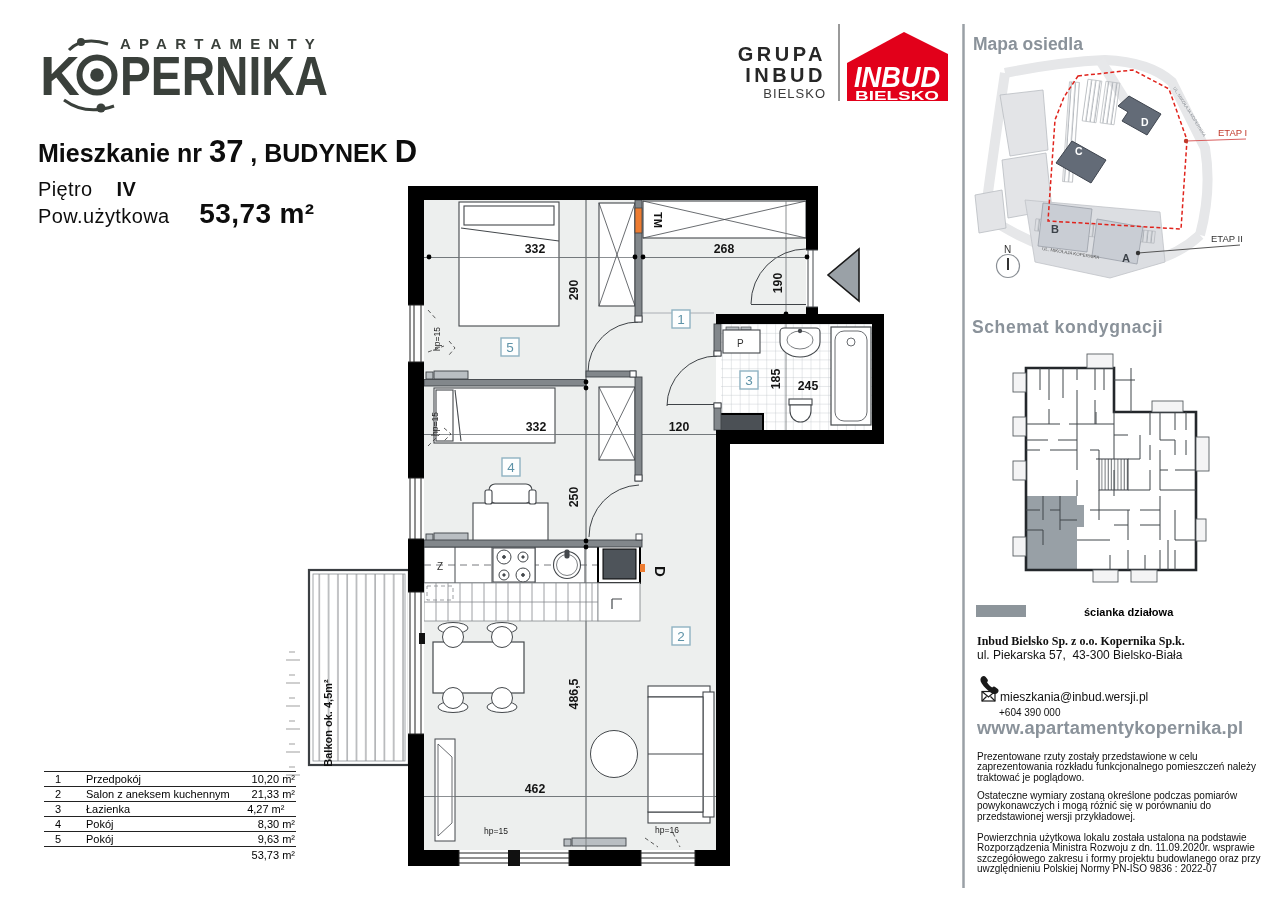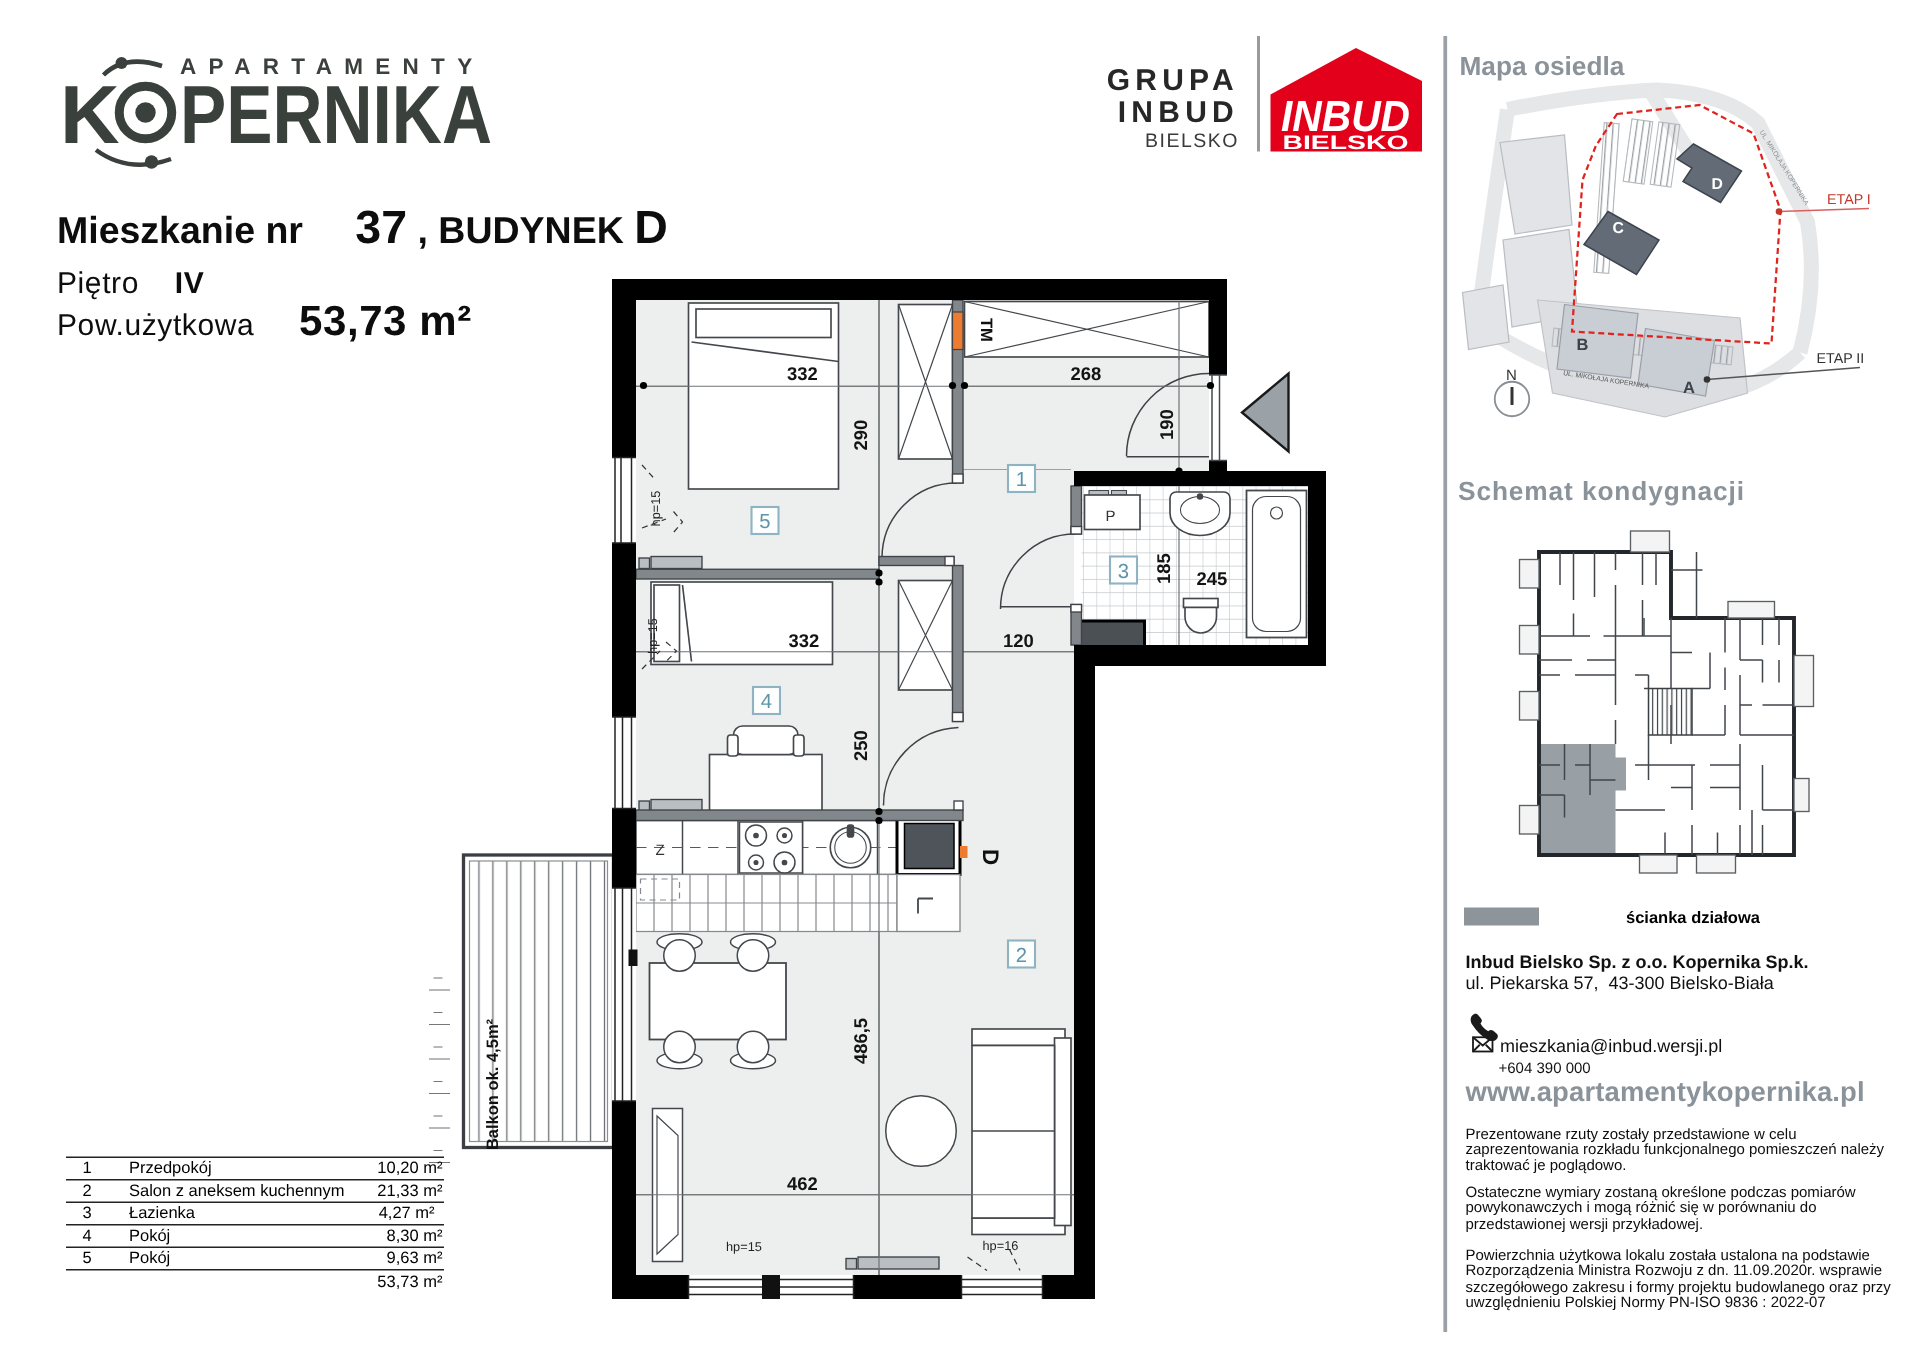--- a/index.html
+++ b/index.html
@@ -539,40 +539,40 @@
 <path d="M1160 412 V440 M1160 450 V470 M1196 470 H1175 M1160 470 H1168 M1160 490 H1196 M1160 470 V490"></path>
 <path d="M1175 412 V430 M1175 440 V455 M1160 440 H1175 M1114 510 H1130 M1140 510 H1160 M1160 496 V540 M1160 550 V570"></path>
 <path d="M1090 510 H1114 M1128 510 V540 M1128 550 V570 M1090 540 H1110 M1175 510 V540 M1175 550 V570 M1196 540 H1175"></path>
 <path d="M1026 424 V424 M1043 496 V520 M1043 530 V545 M1060 496 V530 M1026 530 H1043 M1060 520 H1077"></path>
 <path d="M1114 435 H1128 M1140 435 V459 M1096 459 H1099 M1099 459 V450 M1090 450 H1099"></path>
         <path d="M1040 368 V390 M1026 440 H1048 M1058 440 H1077 M1096 412 V424 M1104 368 V390 M1114 525 H1128 M1140 525 H1160 M1168 540 V570 M1186 412 V430 M1186 440 V455 M1145 570 V555 M1110 555 V570 M1077 540 H1090 M1026 510 H1040 M1050 510 H1060"></path>
 </g>
 </g>
 </svg>
 
-<div class="abs" style="left:38px;top:139px;font-weight:bold;font-size:25px;line-height:25px;color:#0d0d0d;">Mieszkanie nr <span style="font-size:31px;margin-left:28px;">37</span> , BUDYNEK <span style="font-size:31px;">D</span></div>
+<div class="abs" style="left:38px;top:139px;font-weight:bold;font-size:25px;line-height:25px;color:#0d0d0d;">Mieszkanie nr <span style="font-size:31px;">37</span> , BUDYNEK <span style="font-size:31px;">D</span></div>
 
 <div class="abs" style="left:38px;top:180px;font-size:20px;letter-spacing:0.4px;line-height:19px;color:#0d0d0d;">Piętro&nbsp;&nbsp;&nbsp; <b>IV</b></div>
 
 <div class="abs" style="left:38px;top:204px;font-size:20px;letter-spacing:0.4px;line-height:20px;color:#0d0d0d;">Pow.użytkowa&nbsp;&nbsp;&nbsp;&nbsp; <b style="font-size:28px;">53,73 m²</b></div>
 
 <div class="abs" style="left:700px;top:44px;width:126px;text-align:right;color:#272727;">
   <div style="font-size:20px;font-weight:bold;letter-spacing:3.5px;line-height:21px;">GRUPA</div>
   <div style="font-size:20px;font-weight:bold;letter-spacing:3.5px;line-height:21px;">INBUD</div>
   <div style="font-size:13px;letter-spacing:1px;line-height:16px;color:#3a3a3a;">BIELSKO</div>
 </div>
 
 <div class="abs h-side" style="left:973px;top:34px;font-size:17.5px;">Mapa osiedla</div>
 
 <div class="abs h-side" style="left:972px;top:317px;font-size:17.5px;letter-spacing:0.6px;">Schemat kondygnacji</div>
 
 <div class="abs" style="left:976px;top:605px;width:50px;height:12px;background:#8d959b;"></div>
 <div class="abs" style="left:1042px;top:606px;font-size:11px;font-weight:bold;color:#000;margin-left:42px;">ścianka działowa</div>
 
-<div class="abs" style="left:977px;top:634px;font-size:12px;font-weight:bold;">Inbud Bielsko Sp. z o.o. Kopernika Sp.k.</div>
+<div class="abs" style="left:977px;top:634px;font-size:12px;font-weight:bold;font-family:Liberation Serif, serif;">Inbud Bielsko Sp. z o.o. Kopernika Sp.k.</div>
 
 <div class="abs" style="left:977px;top:648px;font-size:12px;">ul. Piekarska 57,&nbsp; 43-300 Bielsko-Biała</div>
 
 <div class="abs" style="left:999px;top:707px;font-size:10px;">+604 390 000</div>
 
 <div class="abs" style="left:1000px;top:690px;font-size:12px;">mieszkania@inbud.wersji.pl</div>
 
 <div class="abs" style="left:977px;top:717px;font-size:18.3px;font-weight:bold;color:#8a929a;letter-spacing:0.1px;white-space:nowrap;">www.apartamentykopernika.pl</div>
 
 <div class="abs" style="left:977px;top:752px;font-size:10px;line-height:10.4px;color:#0d0d0d;white-space:nowrap;">Prezentowane rzuty zostały przedstawione w celu<br>zaprezentowania rozkładu funkcjonalnego pomieszczeń należy<br>traktować je poglądowo.</div>
@@ -590,21 +590,21 @@
           <td style="text-align:right;">10,20 m²</td>
         </tr>
     <tr style="border-bottom:1.5px solid #222;">
           <td style="text-align:center;padding:1px 0;">2</td>
           <td style="padding-left:14px;">Salon z aneksem kuchennym</td>
           <td style="text-align:right;">21,33 m²</td>
         </tr>
     <tr style="border-bottom:1.5px solid #222;">
           <td style="text-align:center;padding:1px 0;">3</td>
           <td style="padding-left:14px;">Łazienka</td>
-          <td style="text-align:center;">4,27 m²</td>
+          <td style="text-align:left;">4,27 m²</td>
         </tr>
     <tr style="border-bottom:1.5px solid #222;">
           <td style="text-align:center;padding:1px 0;">4</td>
           <td style="padding-left:14px;">Pokój</td>
           <td style="text-align:right;">8,30 m²</td>
         </tr>
     <tr style="border-bottom:1.5px solid #222;">
           <td style="text-align:center;padding:1px 0;">5</td>
           <td style="padding-left:14px;">Pokój</td>
           <td style="text-align:right;">9,63 m²</td>

